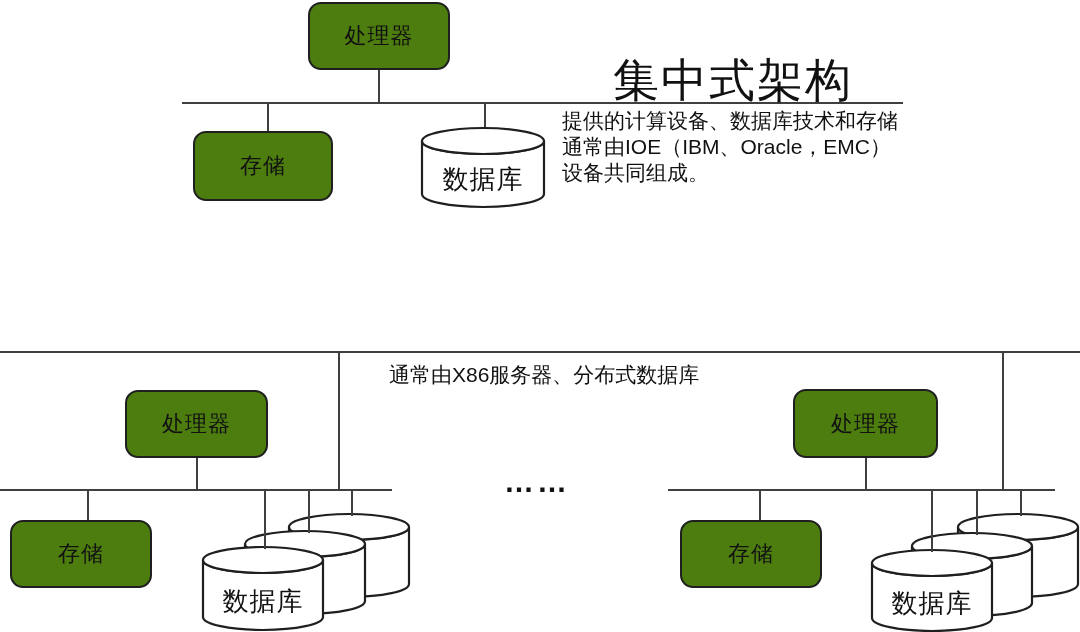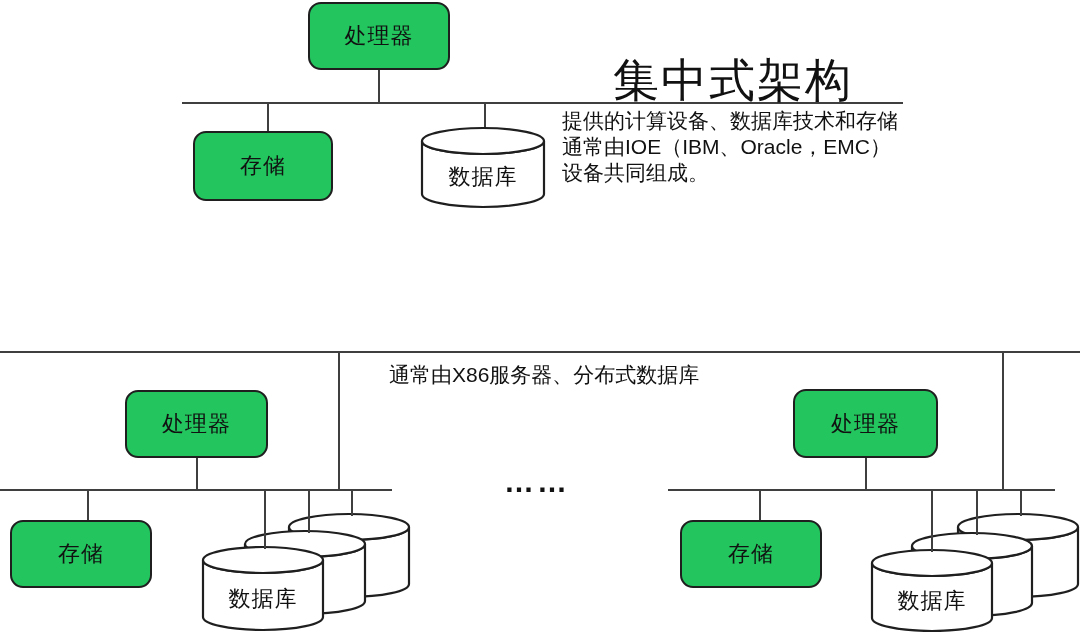--- a/index.html
+++ b/index.html
@@ -13,27 +13,27 @@
     position:relative;width:1080px;height:632px;overflow:hidden;
     background:var(--c-background);
     font-family:"Liberation Sans","DejaVu Sans",sans-serif;
     color:var(--c-text);
   }
   .stage svg{position:absolute;left:0;top:0;}
   svg line{stroke:var(--c-line);stroke-width:2;}
   svg .cyl{stroke:var(--c-shape);stroke-width:2.2;fill:#ffffff;}
   .box{
     position:absolute;box-sizing:border-box;
-    border:2.4px solid var(--c-shape);border-radius:13px;background:#22c55e;
+    border:2.4px solid var(--c-shape);border-radius:13px;background:#4d7c0f;
     display:flex;align-items:center;justify-content:center;
     font-size:22px;letter-spacing:1px;
   }
   .cyl-label{
     position:absolute;width:120px;text-align:center;
-    font-size:22px;letter-spacing:1px;
+    font-size:26px;letter-spacing:1px;
   }
   .sec-title{
     position:absolute;width:300px;text-align:center;
     font-size:46px;font-weight:500;letter-spacing:2px;
   }
   .desc{position:absolute;font-size:21px;}
   .desc .dline{white-space:nowrap;}
   .desc-central .dline{line-height:26px;}
   .desc-dist .dline{line-height:28px;}
   .ellipsis{

